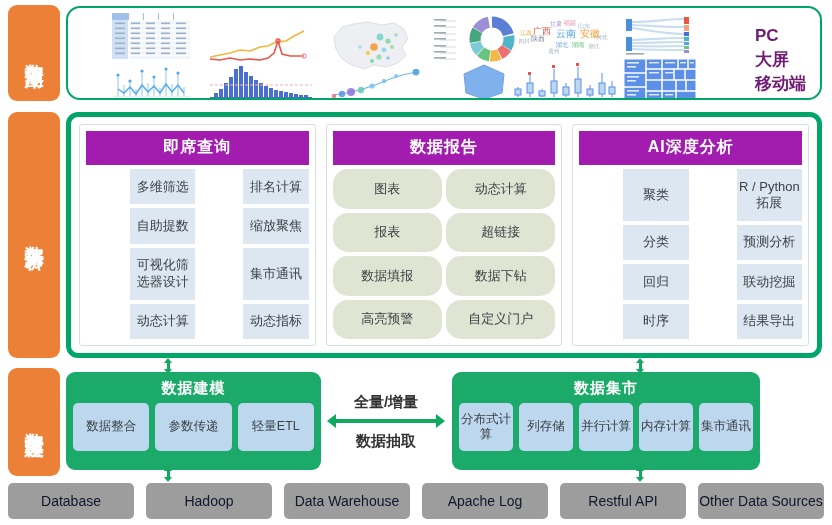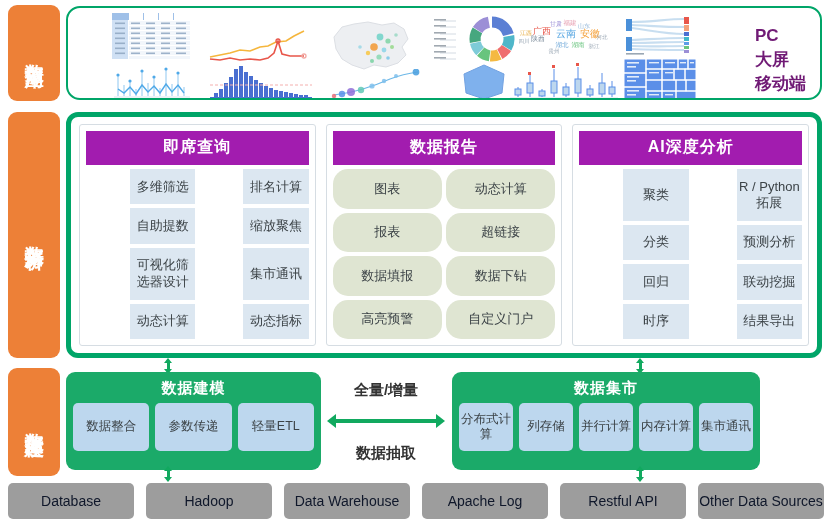--- a/index.html
+++ b/index.html
@@ -66,21 +66,21 @@
   .mtile{
     background:#BDD7EE;border-radius:5px;color:#3c4347;font-size:12.5px;
     display:flex;align-items:center;justify-content:center;text-align:center;
     line-height:1.22;padding:4px 2px;flex:1;min-height:40px;
   }
   #box-modeling{left:66px;top:372px;width:255px;height:98px;}
   #box-mart{left:452px;top:372px;width:308px;height:98px;}
 
   
   .etl{position:absolute;left:325px;top:372px;width:122px;height:98px;
-       display:flex;flex-direction:column;align-items:center;justify-content:center;gap:12px;}
+       display:flex;flex-direction:column;align-items:center;justify-content:center;}
   .etl-label{font-size:15px;font-weight:bold;color:#333;white-space:nowrap;line-height:1;}
   .etl-arrow{position:relative;width:118px;height:14px;margin:5px 0;}
   .etl-arrow .bar{position:absolute;left:8px;right:8px;top:5px;height:4px;background:#11A95F;}
   .etl-arrow .head{position:absolute;top:0;width:0;height:0;
                    border-top:7px solid transparent;border-bottom:7px solid transparent;}
   .etl-arrow .head.l{left:0;border-right:9px solid #11A95F;}
   .etl-arrow .head.r{right:0;border-left:9px solid #11A95F;}
 
   
   .vconn{position:absolute;width:9px;height:16px;}

